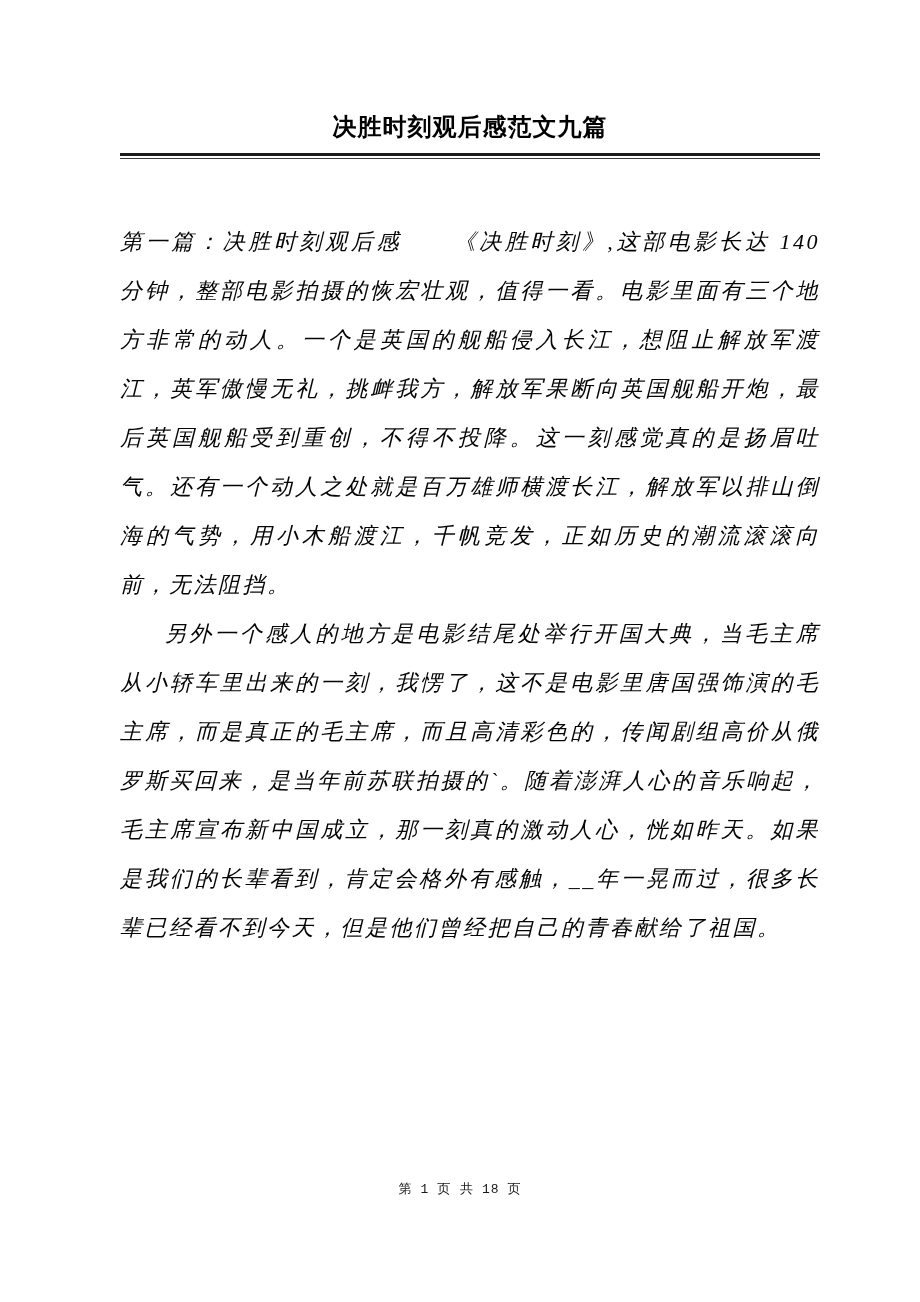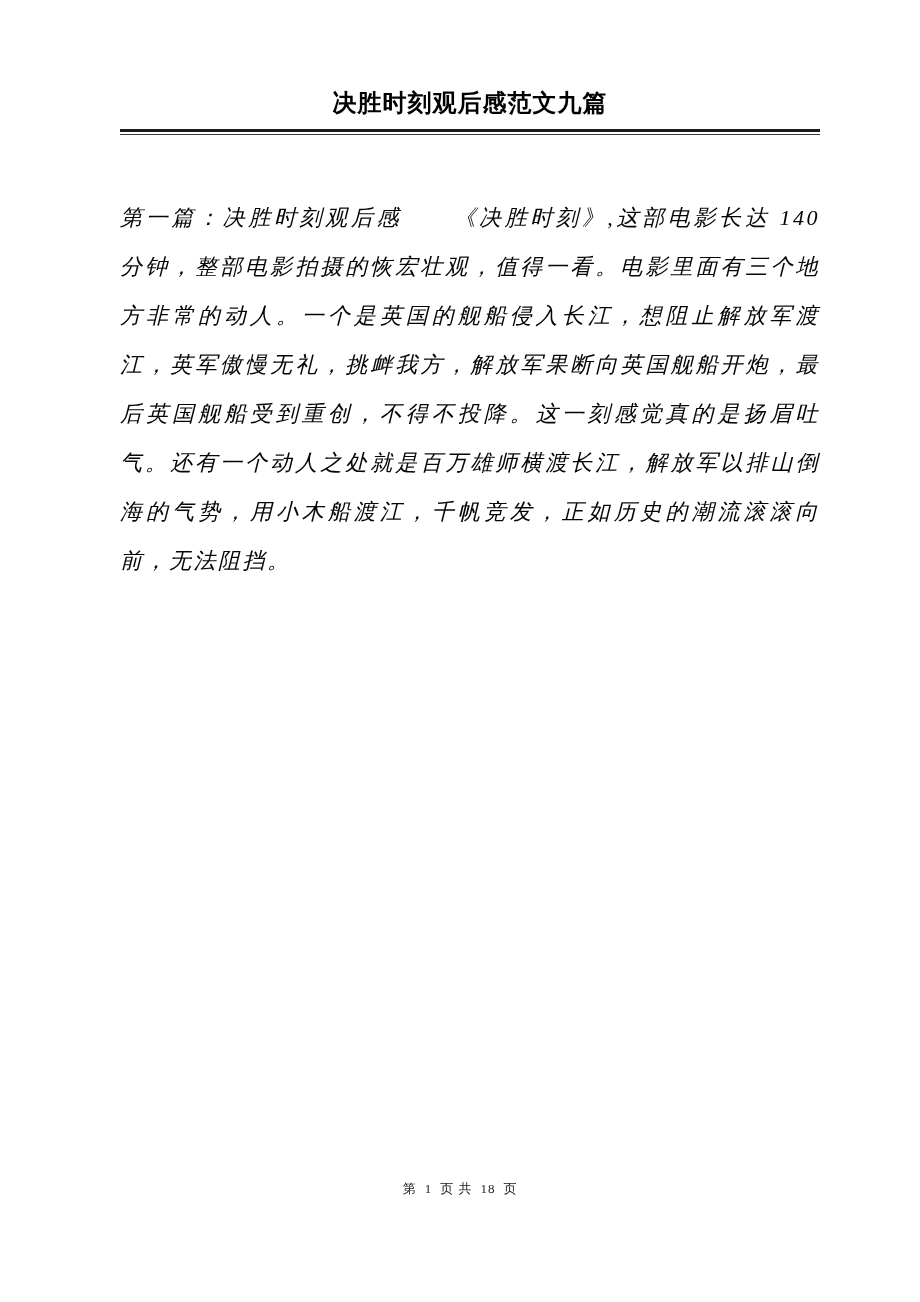--- a/index.html
+++ b/index.html
@@ -17,21 +17,21 @@
   }
   .page {
     position: absolute;
     left: 120px;
     top: 0;
     width: 700px;
     height: 1302px;
   }
   .title {
     margin: 0;
-    padding-top: 88px;
+    padding-top: 112px;
     text-align: center;
     font-size: 24px;
     font-weight: bold;
     letter-spacing: 1px;
     line-height: 30px;
     color: #000000;
   }
   .title-rule {
     margin-top: 11px;
     height: 2px;
@@ -58,35 +58,37 @@
   }
   .footer {
     position: absolute;
     left: 0;
     top: 1180px;
     width: 920px;
     text-align: center;
     font-size: 13px;
     letter-spacing: 1px;
     color: #1a1a1a;
+    font-family: Liberation Mono, monospace;
   }
   .footer span {
     margin: 0 4px;
   }
 </style>
 </head>
 <body>
 
 <div class="page">
 
   <h1 class="title">决胜时刻观后感范文九篇</h1>
 
   <div class="title-rule"></div>
 
   <div class="body">
     <p class="para">第一篇：决胜时刻观后感　　《决胜时刻》,这部电影长达 140 分钟，整部电影拍摄的恢宏壮观，值得一看。电影里面有三个地方非常的动人。一个是英国的舰船侵入长江，想阻止解放军渡江，英军傲慢无礼，挑衅我方，解放军果断向英国舰船开炮，最后英国舰船受到重创，不得不投降。这一刻感觉真的是扬眉吐气。还有一个动人之处就是百万雄师横渡长江，解放军以排山倒海的气势，用小木船渡江，千帆竞发，正如历史的潮流滚滚向前，无法阻挡。</p>
+    <p class="para indent">另外一个感人的地方是电影结尾处举行开国大典，当毛主席从小轿车里出来的一刻，我愣了，这不是电影里唐国强饰演的毛主席，而是真正的毛主席，而且高清彩色的，传闻剧组高价从俄罗斯买回来，是当年前苏联拍摄的`。随着澎湃人心的音乐响起，毛主席宣布新中国成立，那一刻真的激动人心，恍如昨天。如果是我们的长辈看到，肯定会格外有感触，__年一晃而过，很多长辈已经看不到今天，但是他们曾经把自己的青春献给了祖国。</p>
   </div>
 
 </div>
 
 <div class="footer">
   <span>第</span><span>1</span><span>页 共</span><span>18</span><span>页</span>
 </div>
 
 </body></html>

